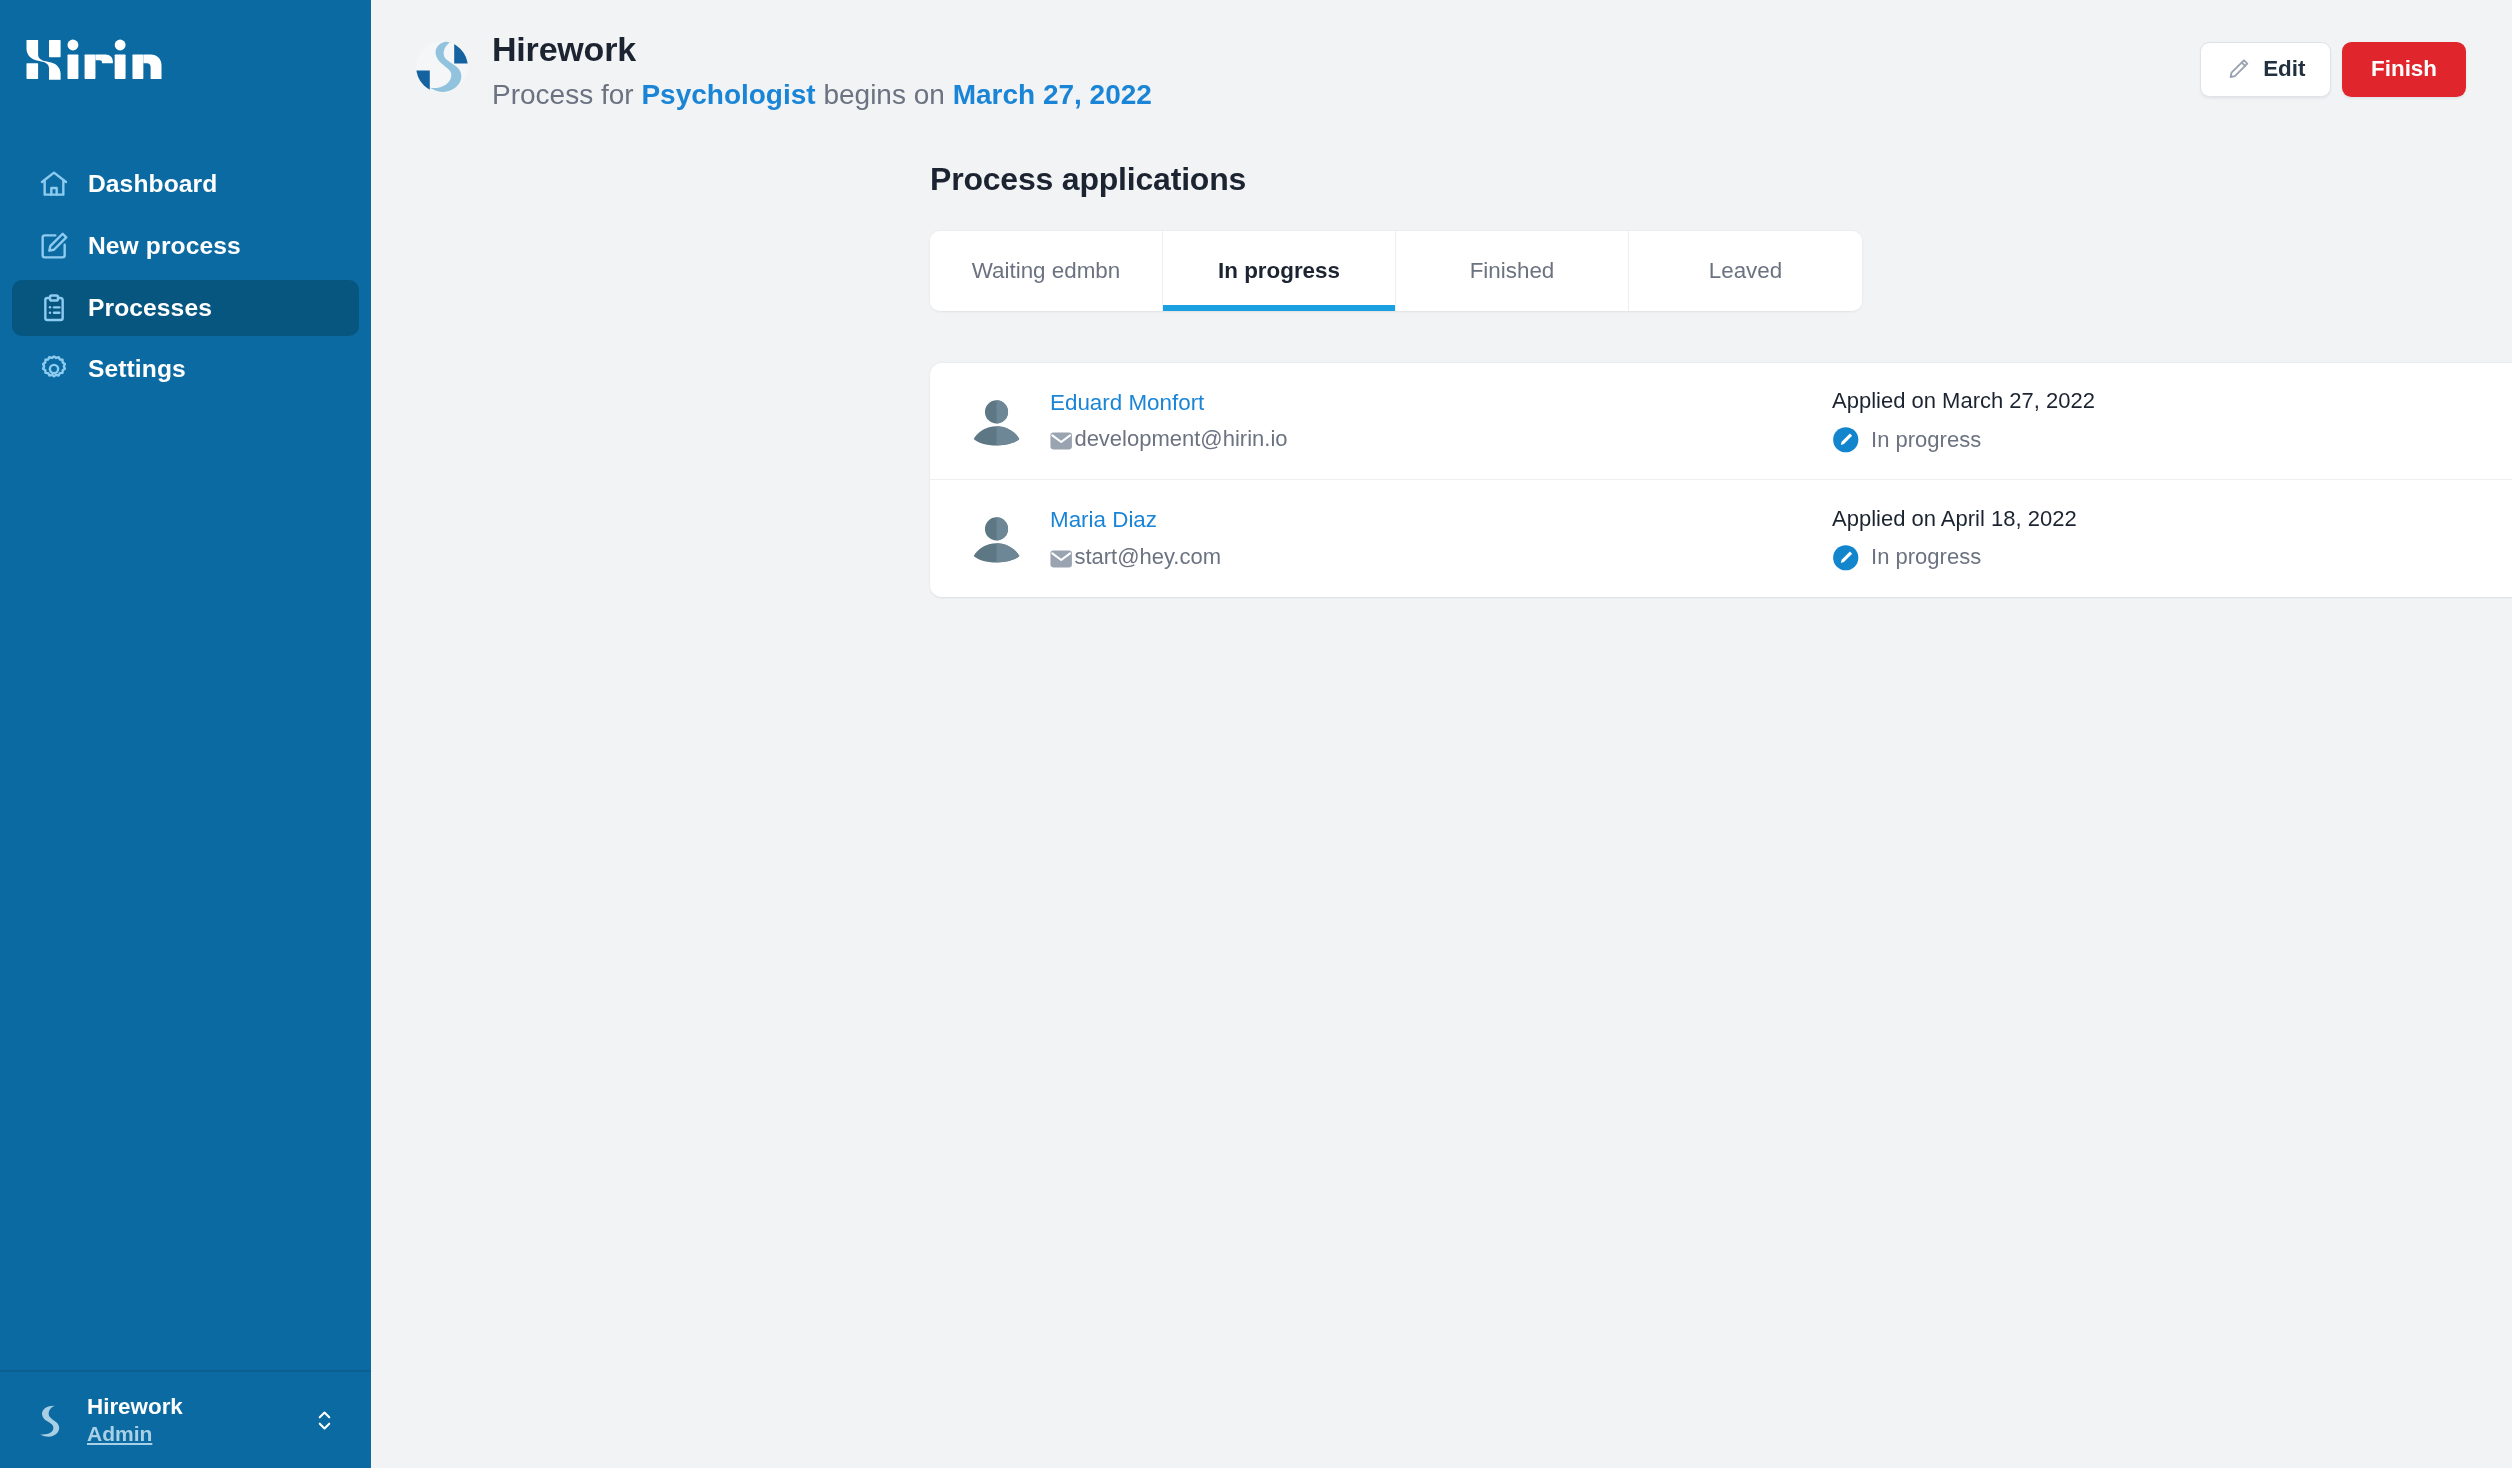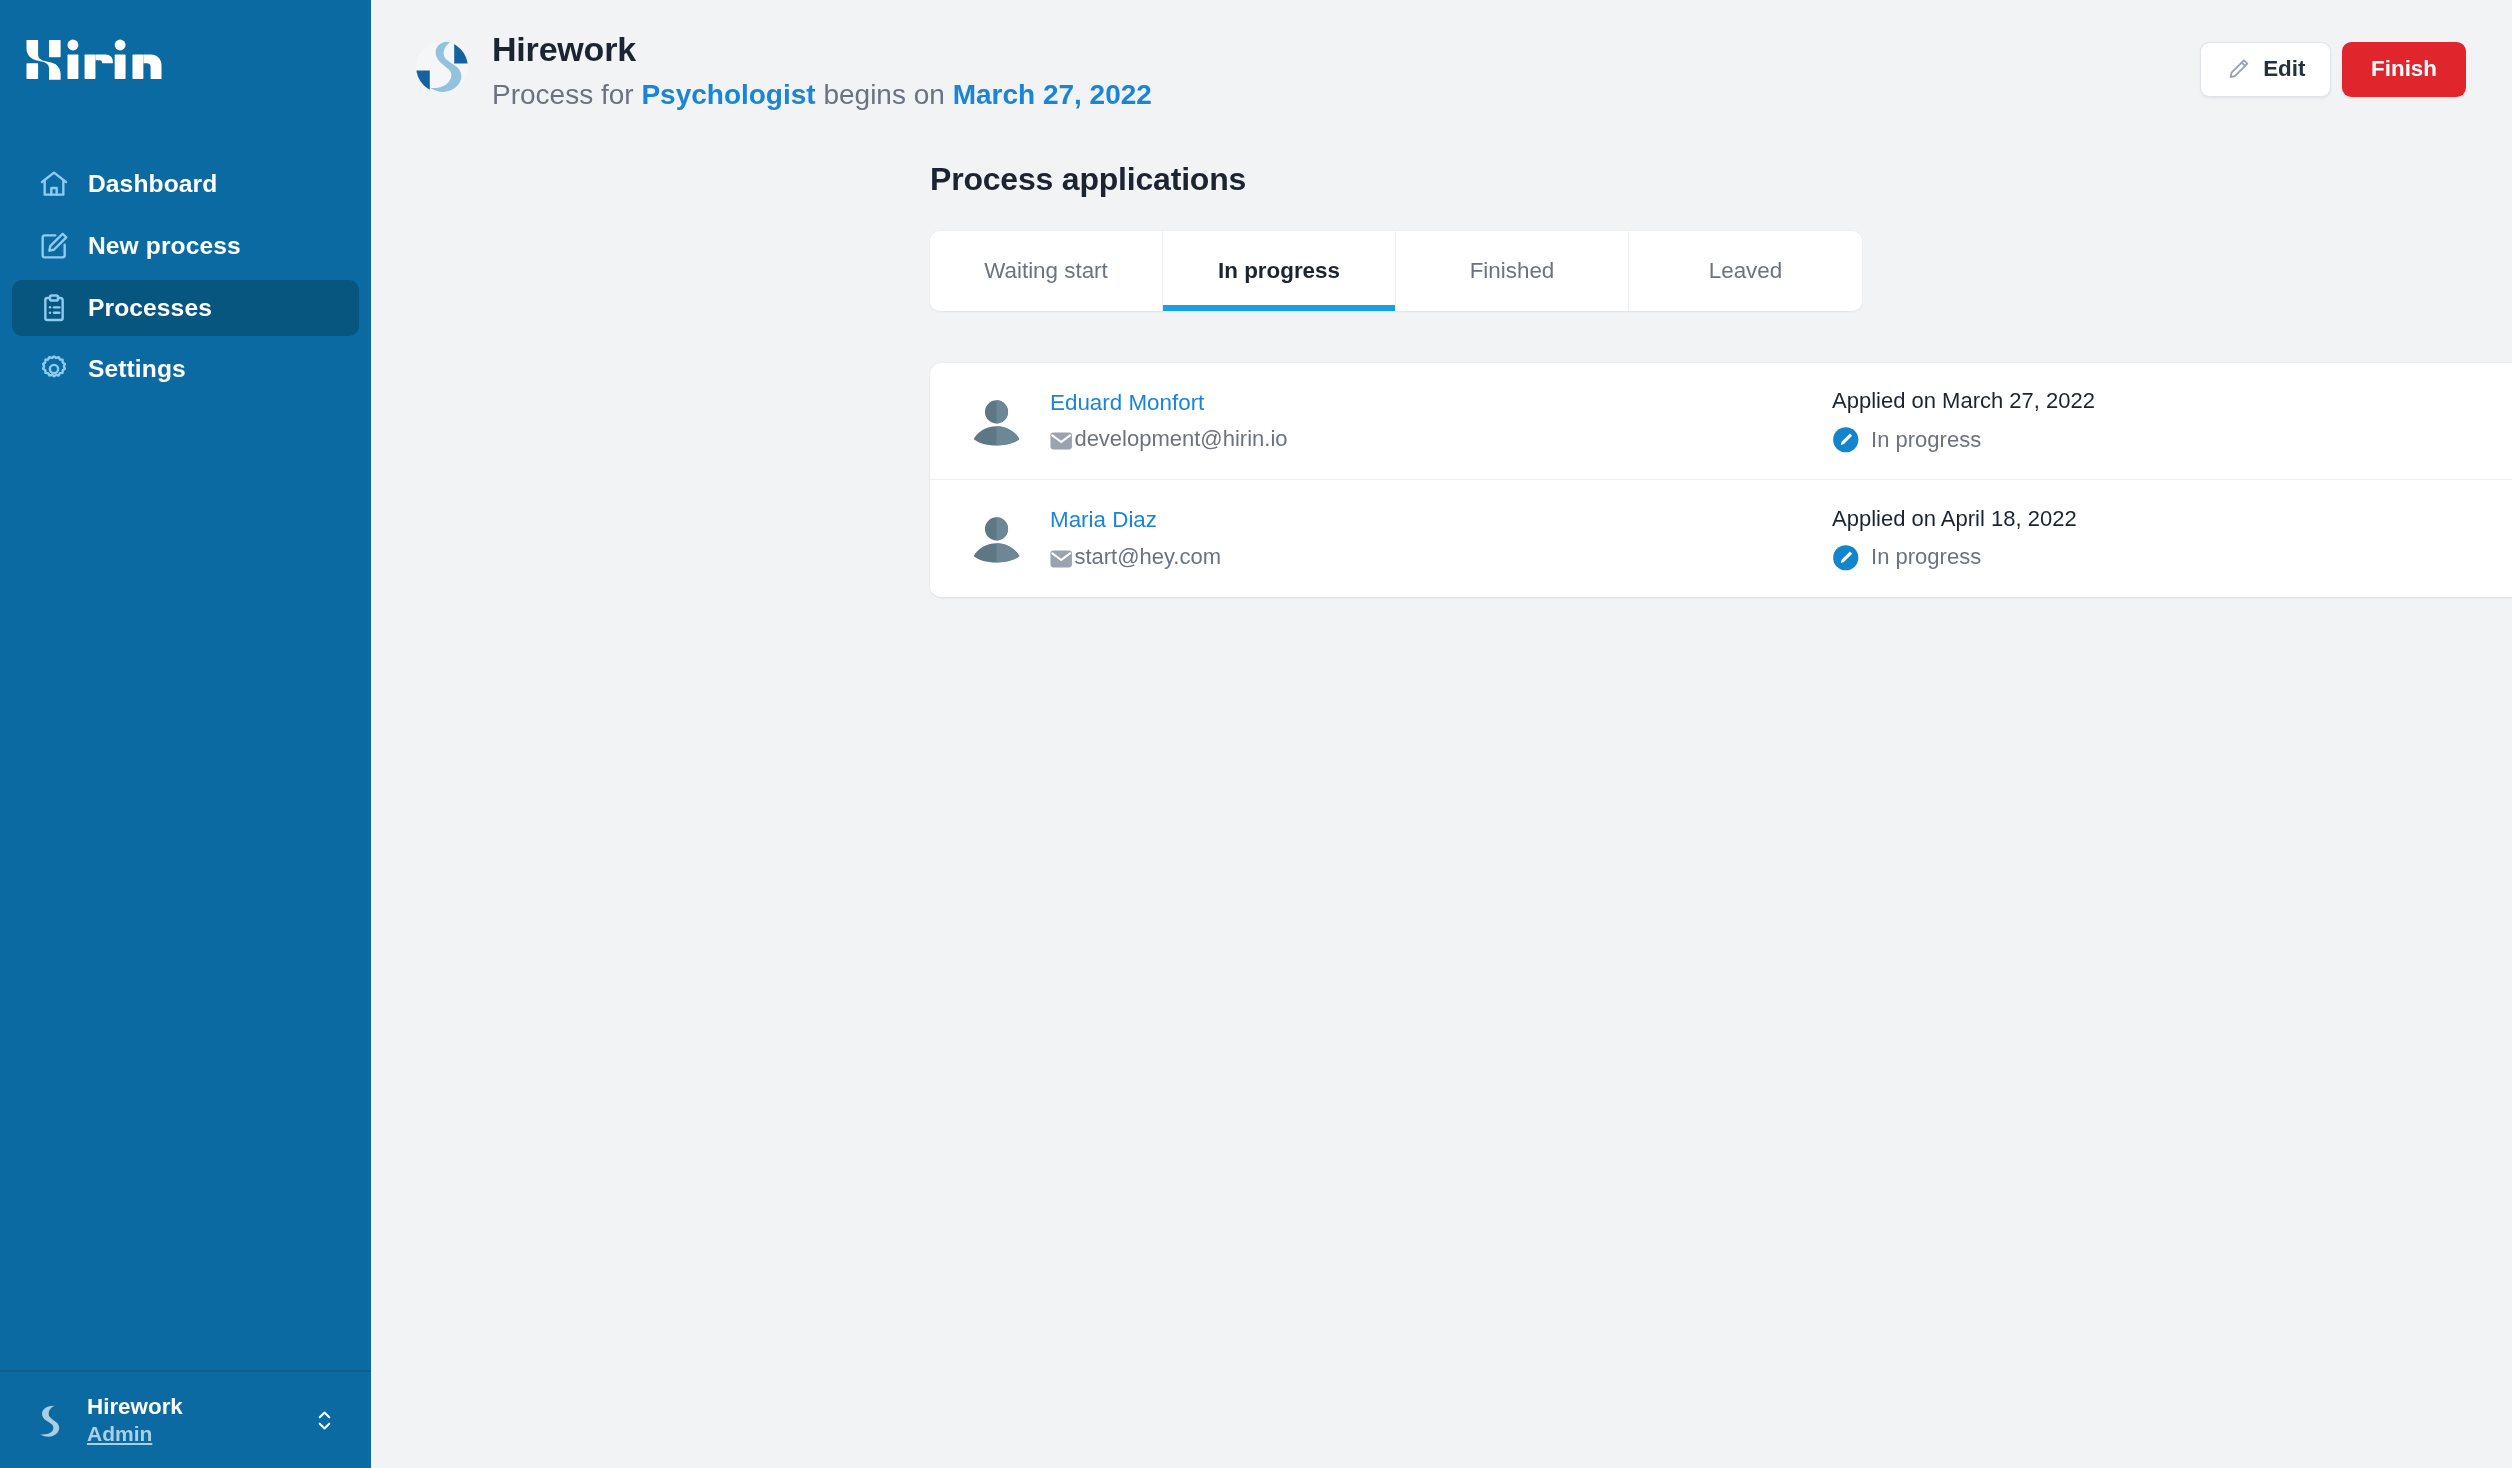--- a/index.html
+++ b/index.html
@@ -332,21 +332,21 @@
       </div>
     </header>
 
     <div class="content">
       <div class="content-inner">
 
         <h2 class="section-title">Process applications</h2>
 
         <div class="tabs" role="tablist">
           <div class="tab" role="tab">
-            <span>Waiting start</span>
+            <span>Waiting edmbn</span>
           </div>
           <div class="tab active" role="tab">
             <span>In progress</span>
           </div>
           <div class="tab" role="tab">
             <span>Finished</span>
           </div>
           <div class="tab" role="tab">
             <span>Leaved</span>
           </div>

